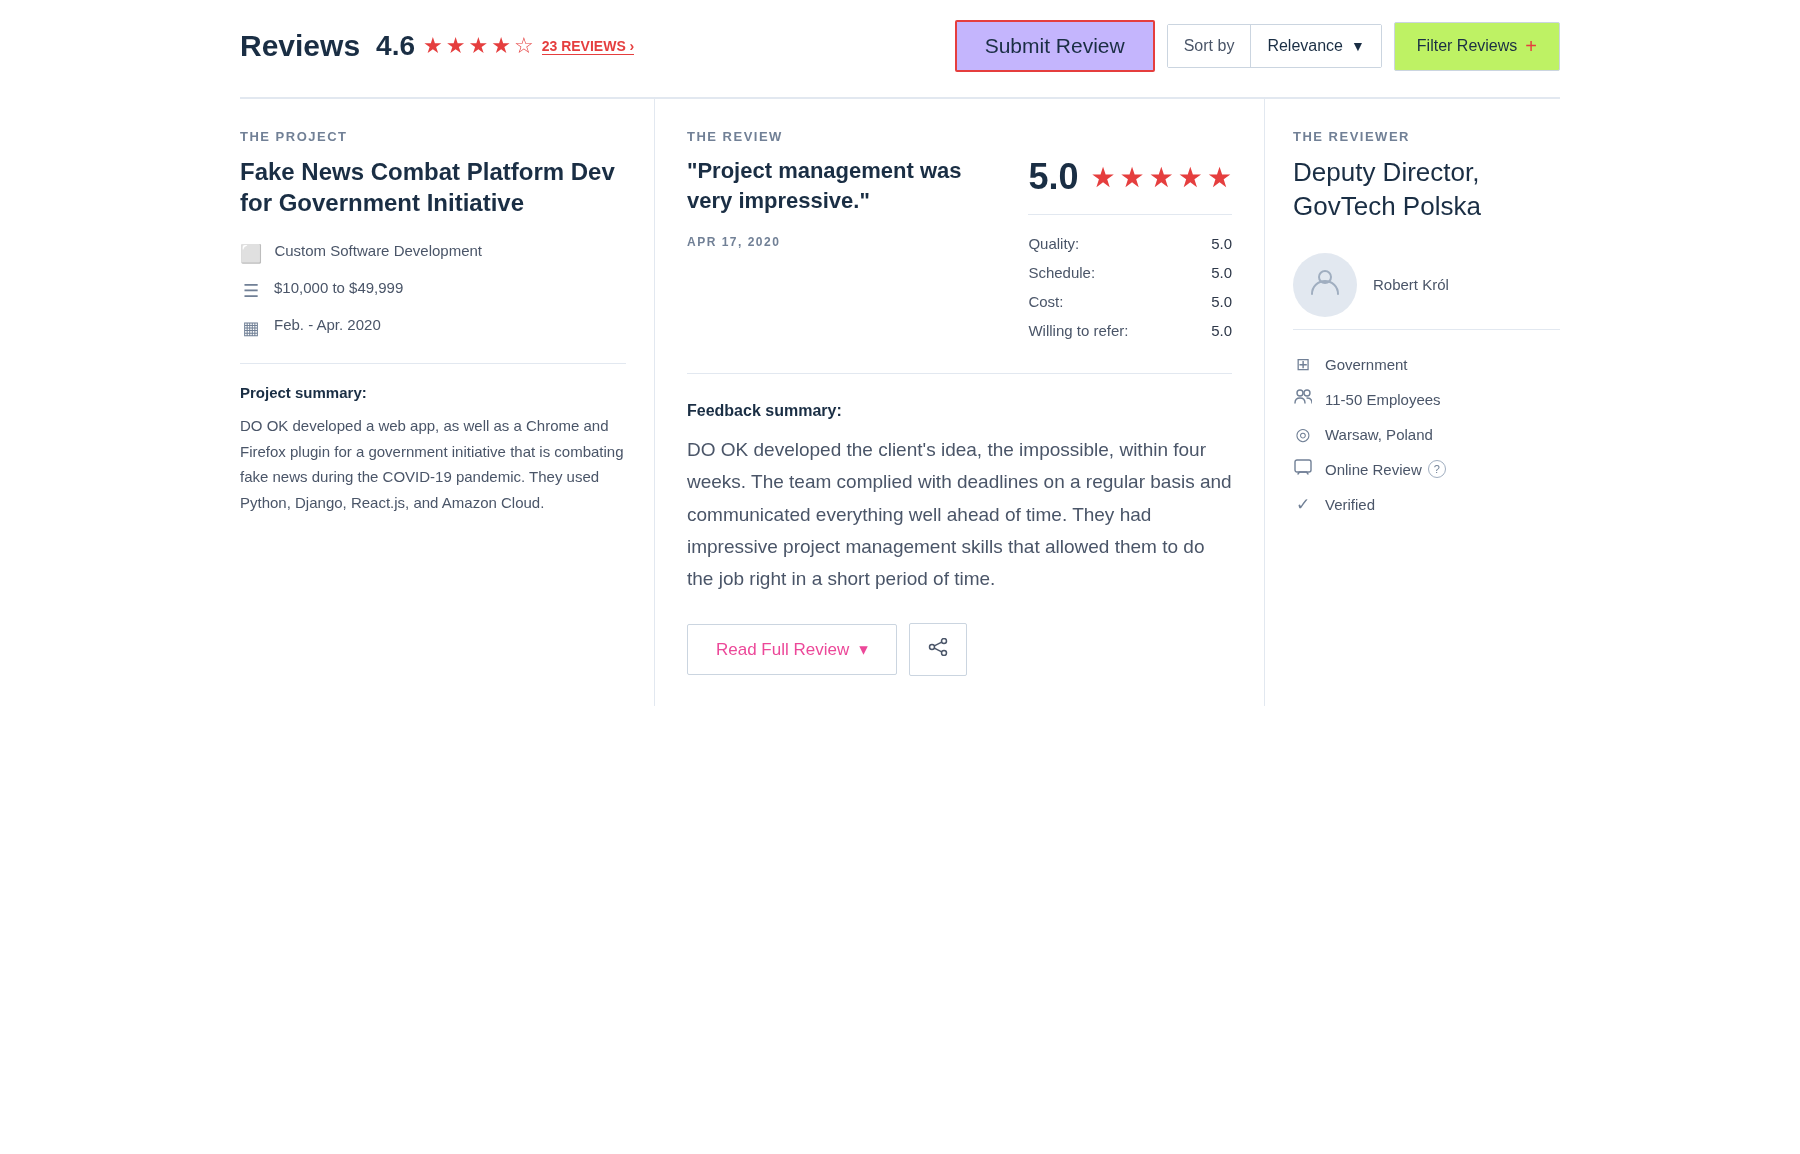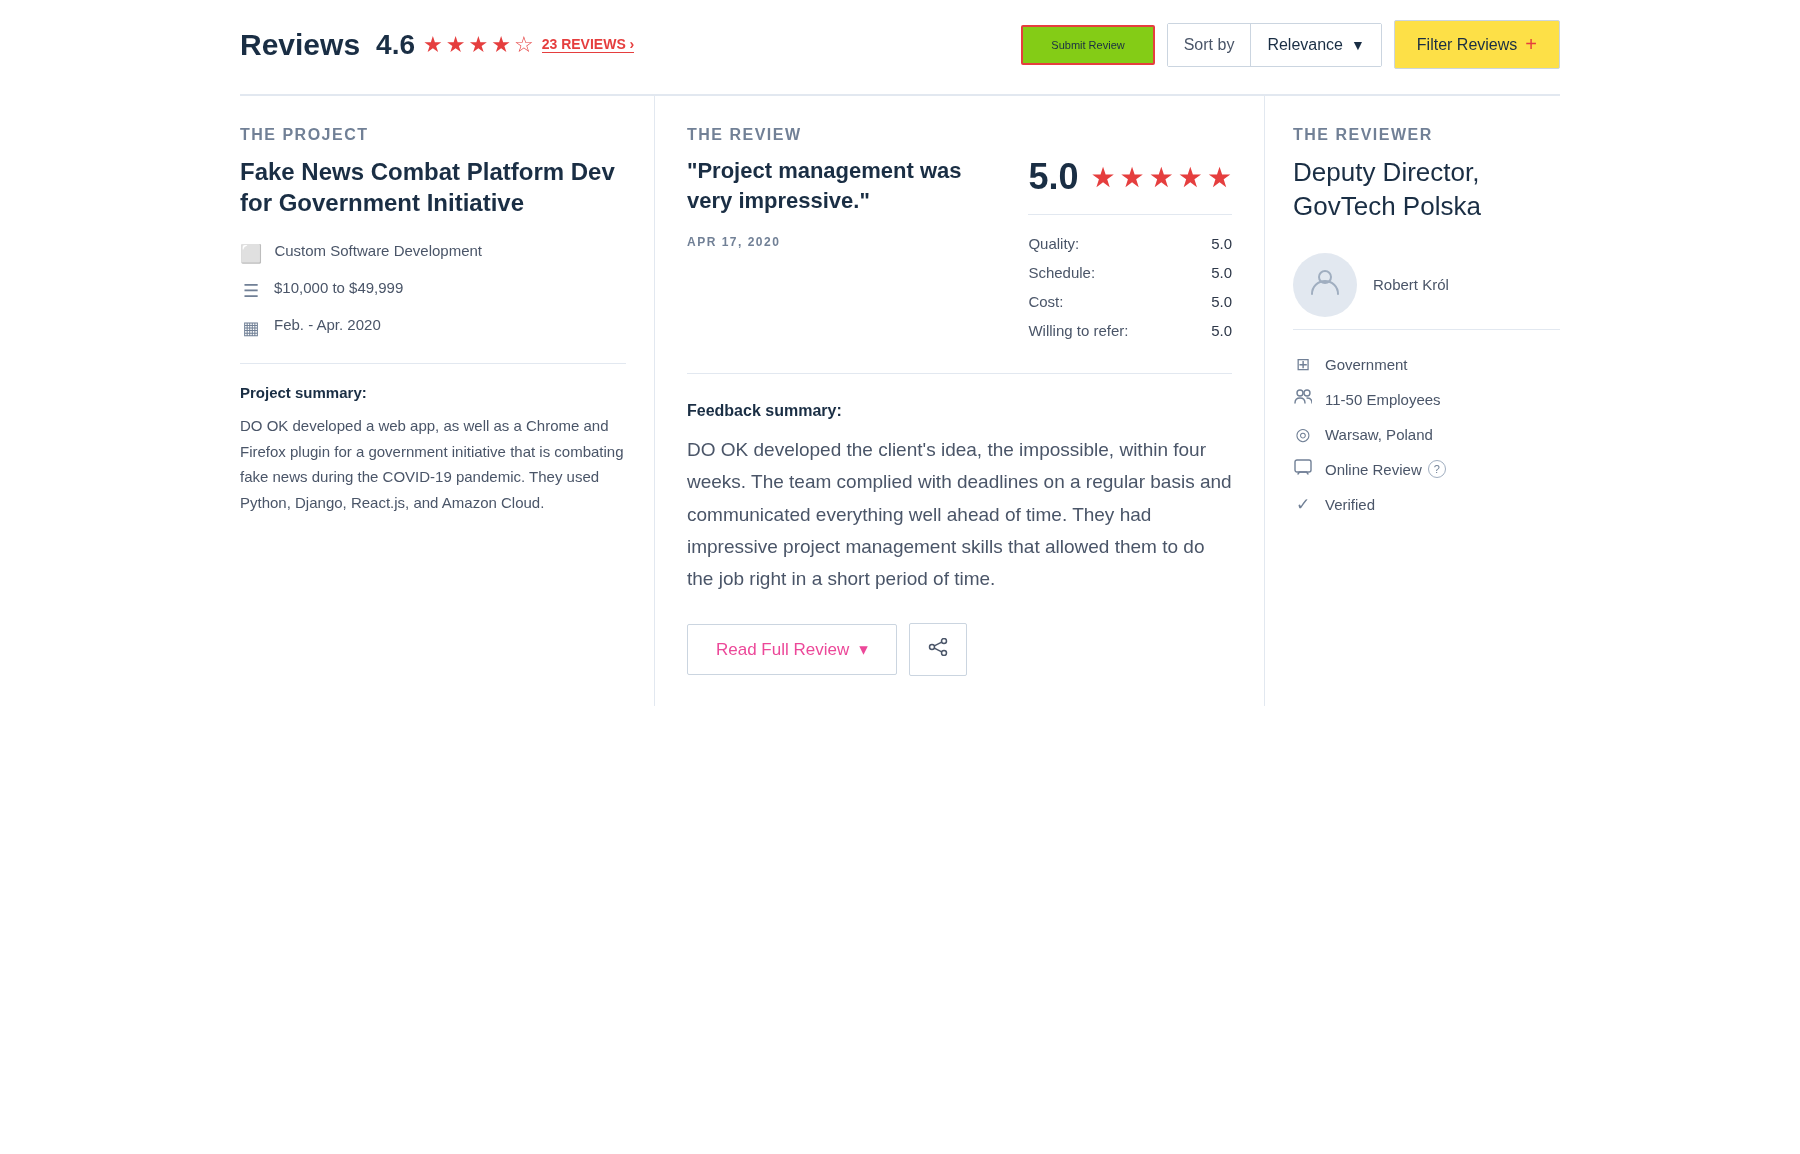--- a/index.html
+++ b/index.html
@@ -70,24 +70,24 @@
     }
 
     .reviews-actions {
       display: flex;
       align-items: center;
       gap: 12px;
     }
 
     .submit-review-btn {
       border: 2px solid #e53e3e;
-      background: #84cc16;
+      background: #c4b5fd;
       color: #1a2e44;
       padding: 12px 28px;
-      font-size: 11px;
+      font-size: 21px;
       font-weight: 500;
       cursor: pointer;
       border-radius: 2px;
     }
 
     .sort-container {
       display: flex;
       align-items: center;
       gap: 0;
       border: 1px solid #cbd5e0;
@@ -116,21 +116,21 @@
     .chevron-down {
       color: #1a2e44;
       font-size: 14px;
     }
 
     .filter-btn {
       display: flex;
       align-items: center;
       gap: 8px;
       border: 1px solid #cbd5e0;
-      background: #fde047;
+      background: #bef264;
       color: #1a2e44;
       padding: 12px 22px;
       font-size: 16px;
       font-weight: 500;
       cursor: pointer;
       border-radius: 2px;
     }
 
     .filter-plus {
       color: #e53e3e;
@@ -147,21 +147,21 @@
     }
 
     
     .col-project {
       padding: 30px 24px 30px 0;
       border-right: 1px solid #e2e8f0;
       padding-right: 28px;
     }
 
     .col-label {
-      font-size: 16px;
+      font-size: 13px;
       font-weight: 600;
       letter-spacing: 1.5px;
       color: #718096;
       text-transform: uppercase;
       margin-bottom: 12px;
     }
 
     .project-title {
       font-size: 24px;
       font-weight: 700;

